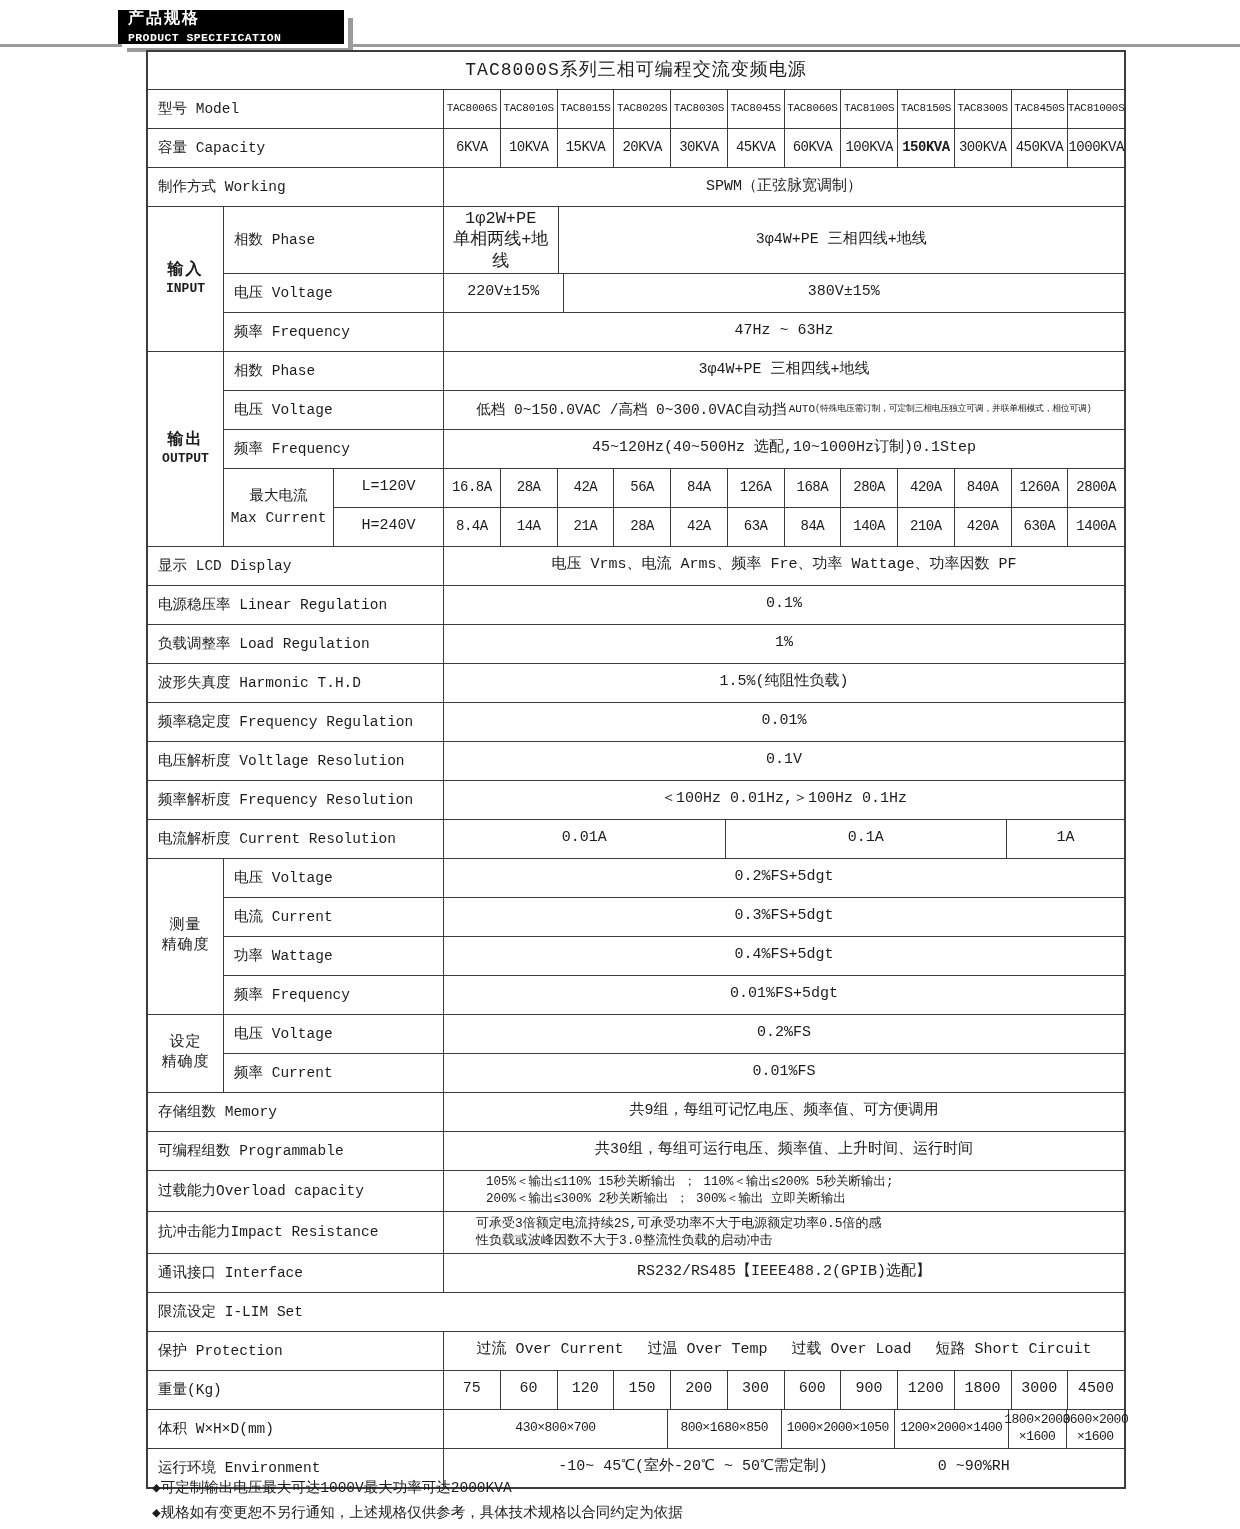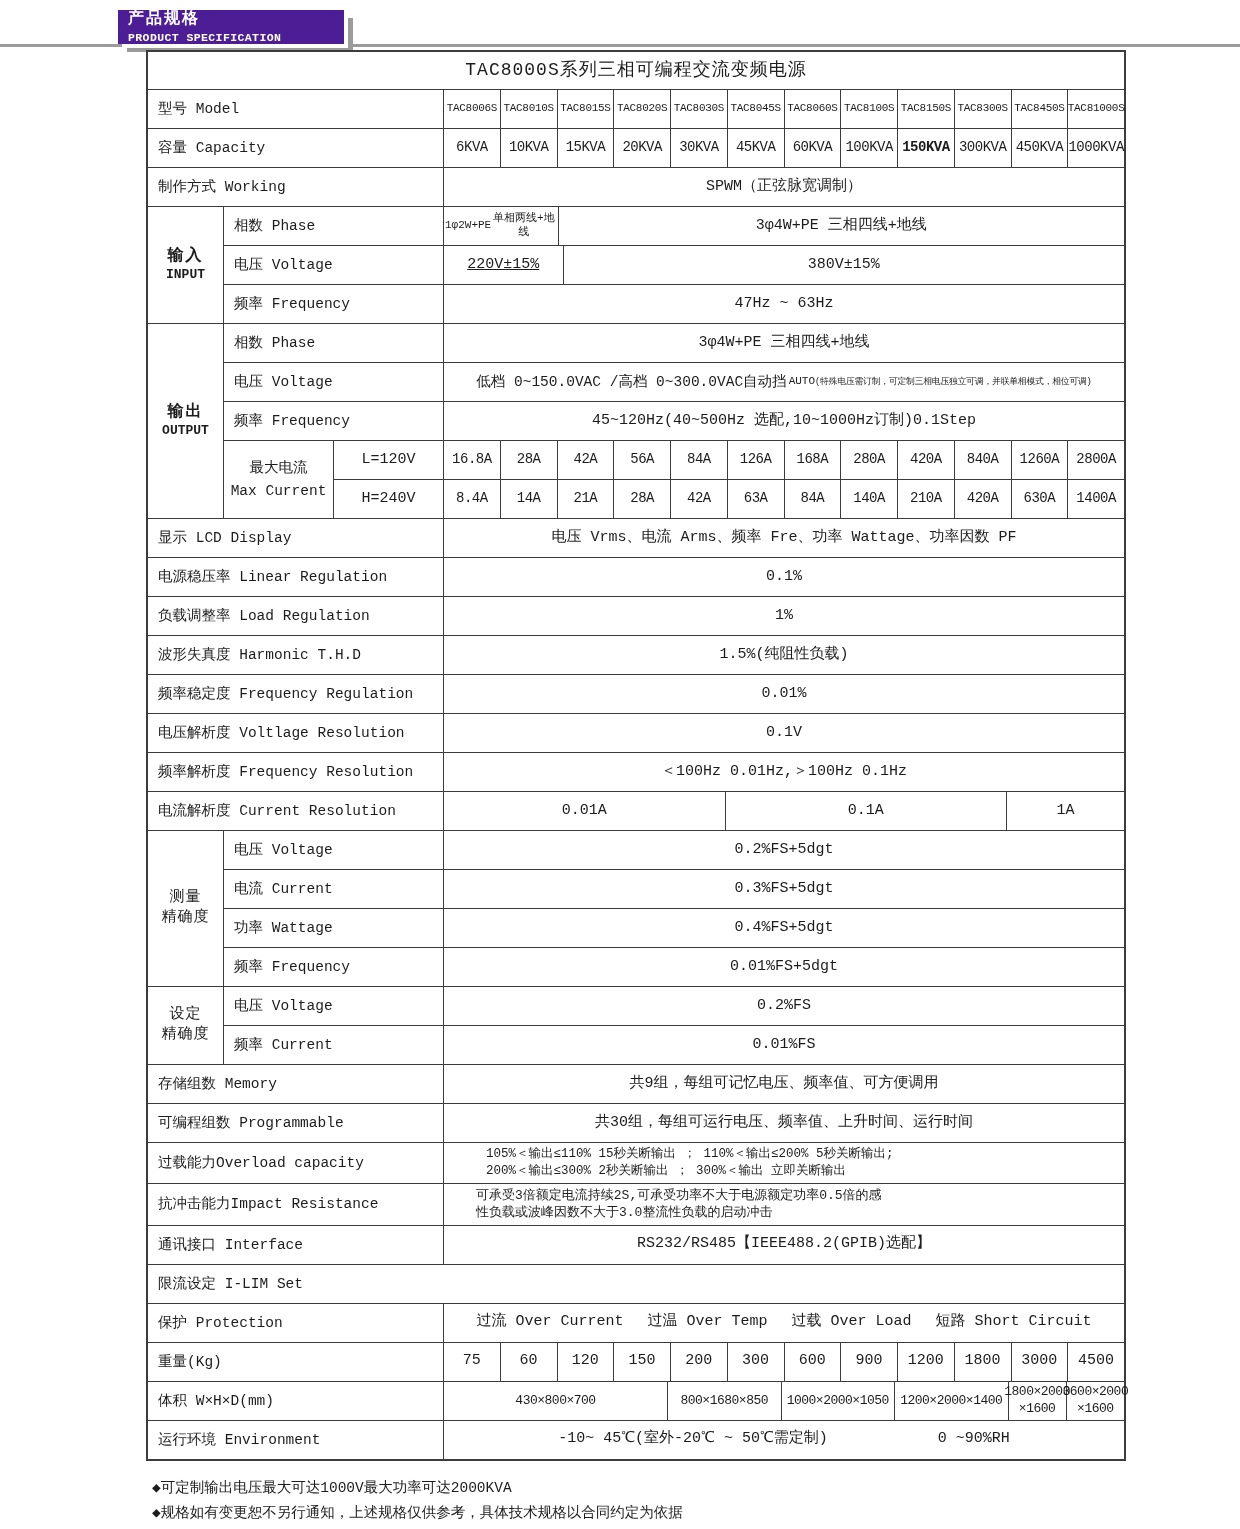--- a/index.html
+++ b/index.html
@@ -3,21 +3,21 @@
 <meta charset="utf-8">
 <style>
   html,body{margin:0;padding:0;}
   body{
     width:1240px;height:1529px;background:#ffffff;position:relative;overflow:hidden;
     font-family:"Liberation Mono","DejaVu Sans Mono",monospace;color:#1c1c1c;
   }
   
   .header-rule{position:absolute;left:0;top:44px;width:1240px;height:3px;background:#9b9b9b;}
   .badge{
-    position:absolute;left:118px;top:10px;width:226px;height:34px;background:#4c1d95;
+    position:absolute;left:118px;top:10px;width:226px;height:34px;background:#000000;
     box-shadow:4px 4px 0 #ffffff,9px 8px 0 #9b9b9b;
     color:#fff;padding:1px 0 0 10px;box-sizing:border-box;
   }
   .badge-cn{font-size:16px;font-weight:bold;letter-spacing:2px;line-height:17px;}
   .badge-en{font-size:11.5px;font-weight:bold;letter-spacing:0.4px;line-height:13px;
     border-bottom:2px solid #fff;display:inline-block;padding:0 8px 1px 0;}
   
   .spec-table{
     position:absolute;left:146px;top:50px;width:980px;box-sizing:border-box;
     border:2px solid #3c3c3c;background:#fff;
@@ -43,21 +43,21 @@
   .w-mc{flex:0 0 110px;}
   .w-mcsub{flex:0 0 110px;}
   .label{justify-content:flex-start;text-align:left;padding-left:10px;font-size:14.5px;}
   .title-row{min-height:37px;}
   .title-cell{font-size:18px;letter-spacing:1px;}
   .group-cell{flex-direction:column;gap:1px;padding:2px;}
   .g-cn{font-size:16px;font-weight:bold;letter-spacing:2px;}
   .g-en{font-size:13px;font-weight:bold;}
   .g-plain{font-size:15px;letter-spacing:1px;}
   .mc-label{flex-direction:column;gap:4px;font-size:14.5px;padding:2px 1px;}
-  .cell.sm2{font-size:11px;line-height:1.25;padding:1px;}
+  .cell.sm2{flex-direction:column;font-size:17px;line-height:1.25;padding:1px;}
   .cell.tiny{flex-direction:column;font-size:9.5px;line-height:1.3;letter-spacing:-0.3px;padding:1px 0;}
   .r-model .cell.v{font-size:11px;letter-spacing:-0.3px;padding:2px 16px;}
   .r-cap .cell.v{font-size:14px;letter-spacing:-0.5px;padding:2px 13px;}
   .r-mc .cell.v{font-size:14px;letter-spacing:-0.5px;padding:2px 1px;}
   .r-weight .cell.v{font-size:15px;padding:2px 1px;}
   .r-vol .cell.v{font-size:13px;letter-spacing:-0.5px;padding:2px 1px;}
   .outv{gap:0;white-space:nowrap;font-size:14.5px;}
   .outv .auto{font-size:11px;margin-left:2px;}
   .outv .note9{font-size:8.8px;letter-spacing:-0.2px;}
   .lines-cell{display:block;text-align:left;font-size:12.5px;line-height:1.35;padding:3px 8px 3px 42px;
@@ -136,21 +136,21 @@
             <div class="cell v sm2" style="flex: 2 1 0px;">
               <div>1φ2W+PE</div>
               <div>单相两线+地线</div>
             </div>
             <div class="cell v" style="flex: 10 1 0px;">3φ4W+PE 三相四线+地线</div>
           </div>
       </div>
       <div class="row">
         <div class="cell w-label label">电压 Voltage</div>
         <div class="vals">
-            <div class="cell v" style="flex: 2 1 0px; text-decoration: underline;">220V±15%</div>
+            <div class="cell v" style="flex: 2 1 0px;">220V±15%</div>
             <div class="cell v" style="flex: 10 1 0px;">380V±15%</div>
           </div>
       </div>
       <div class="row">
         <div class="cell w-label label">频率 Frequency</div>
         <div class="cell flex1">47Hz ~ 63Hz</div>
       </div>
     </div>
   </div>
 

